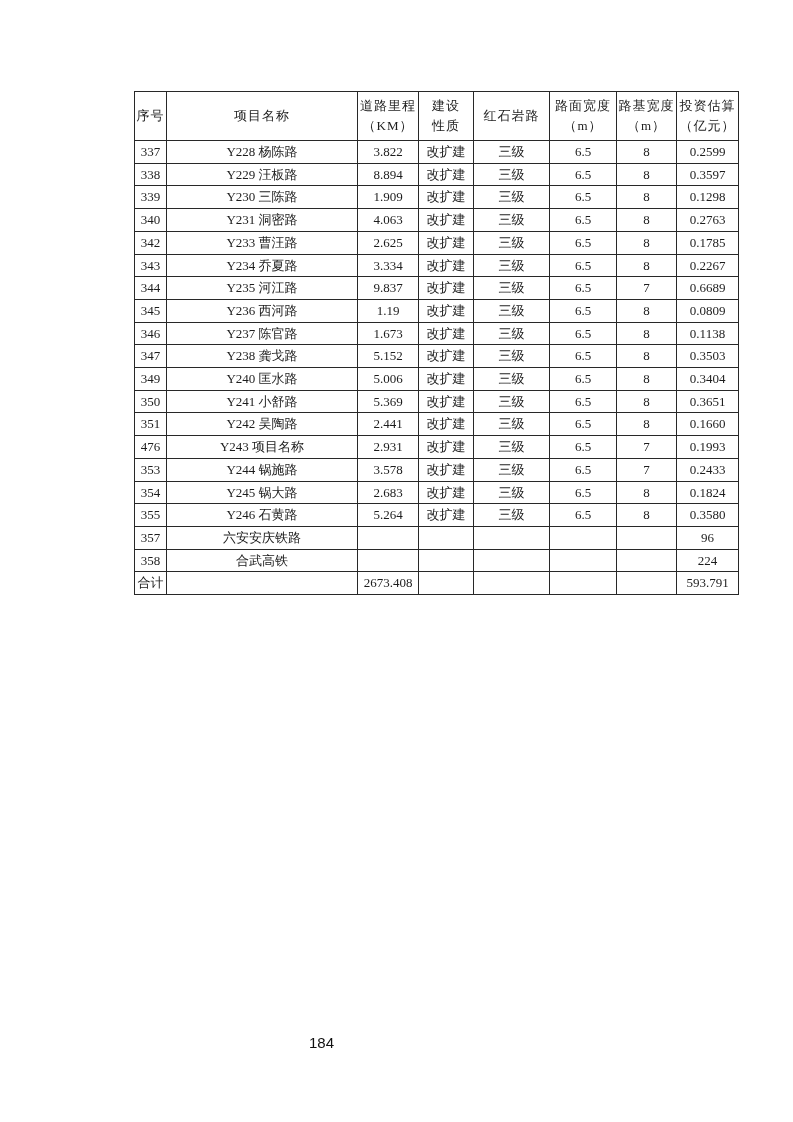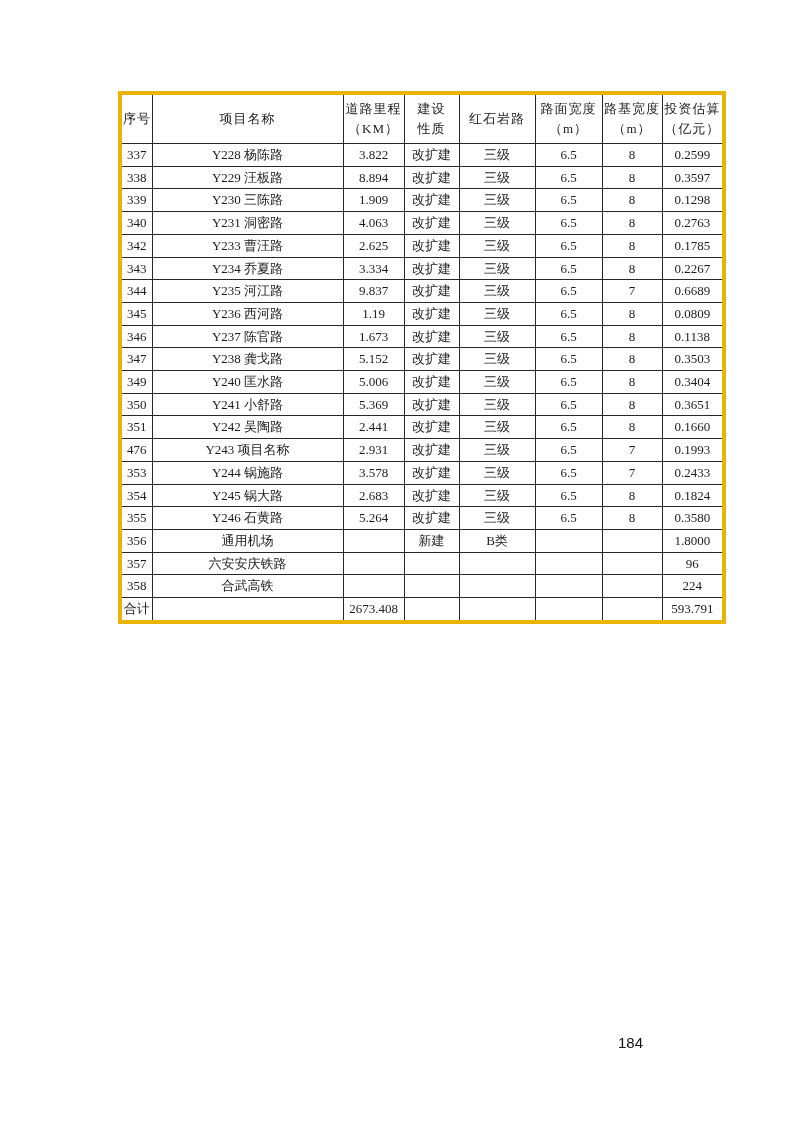--- a/index.html
+++ b/index.html
@@ -7,47 +7,47 @@
     position: relative;
     width: 793px;
     height: 1122px;
     background: #ffffff;
     overflow: hidden;
     font-family: "Liberation Serif", "DejaVu Serif", serif;
     color: #1c1c1c;
   }
   table.projects {
     position: absolute;
-    left: 118px;
+    left: 134px;
     top: 91px;
     width: 604px;
     border-collapse: collapse;
     table-layout: fixed;
-    border: 4px solid #eab308;
+    border: 1px solid #eab308;
   }
   table.projects th, table.projects td {
     border: 1px solid #282828;
     padding: 0 1px;
     text-align: center;
     vertical-align: middle;
     font-weight: normal;
     font-size: 13px;
     color: #1c1c1c;
     overflow: hidden;
     white-space: nowrap;
   }
   table.projects thead th { height: 48px; letter-spacing: 1px; }
   .h-line { display: block; line-height: 20px; }
   table.projects tbody td { height: 21.7px; line-height: 21.7px; }
   .page-number {
     position: absolute;
     top: 1034px;
     left: 0;
     width: 643px;
-    text-align: right;
+    text-align: center;
     font-family: "Liberation Sans", "DejaVu Sans", sans-serif;
     font-size: 15px;
     color: #111111;
   }
 </style>
 </head>
 <body>
 
 <div class="page">
 
@@ -263,30 +263,20 @@
           <td>355</td>
           <td>Y246 石黄路</td>
           <td>5.264</td>
           <td>改扩建</td>
           <td>三级</td>
           <td>6.5</td>
           <td>8</td>
           <td>0.3580</td>
         </tr>
         <tr>
-          <td>356</td>
-          <td>通用机场</td>
-          <td></td>
-          <td>新建</td>
-          <td>B类</td>
-          <td></td>
-          <td></td>
-          <td>1.8000</td>
-        </tr>
-        <tr>
           <td>357</td>
           <td>六安安庆铁路</td>
           <td></td>
           <td></td>
           <td></td>
           <td></td>
           <td></td>
           <td>96</td>
         </tr>
         <tr>

